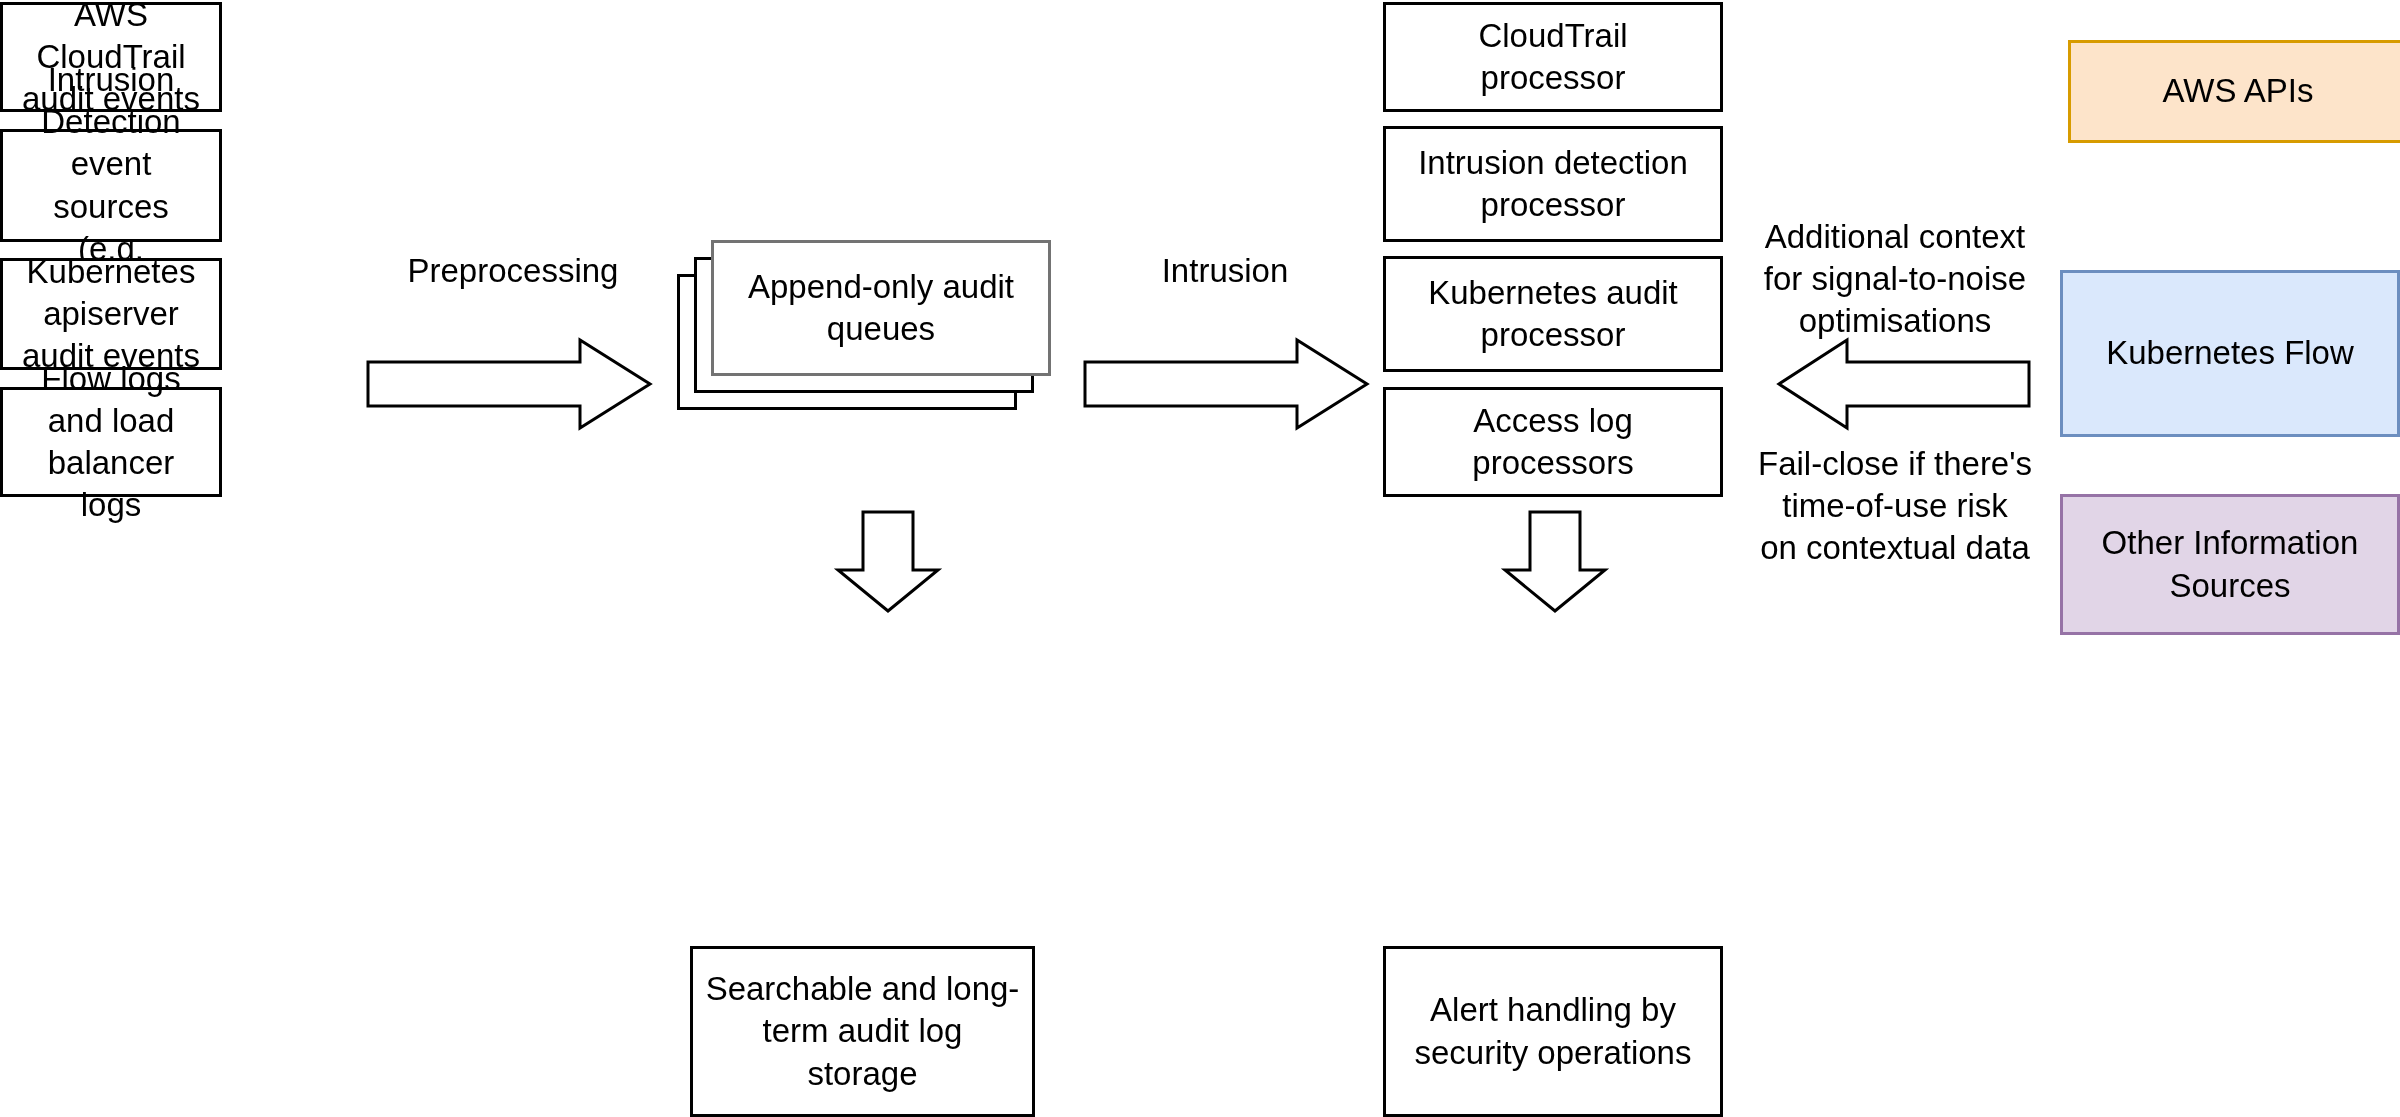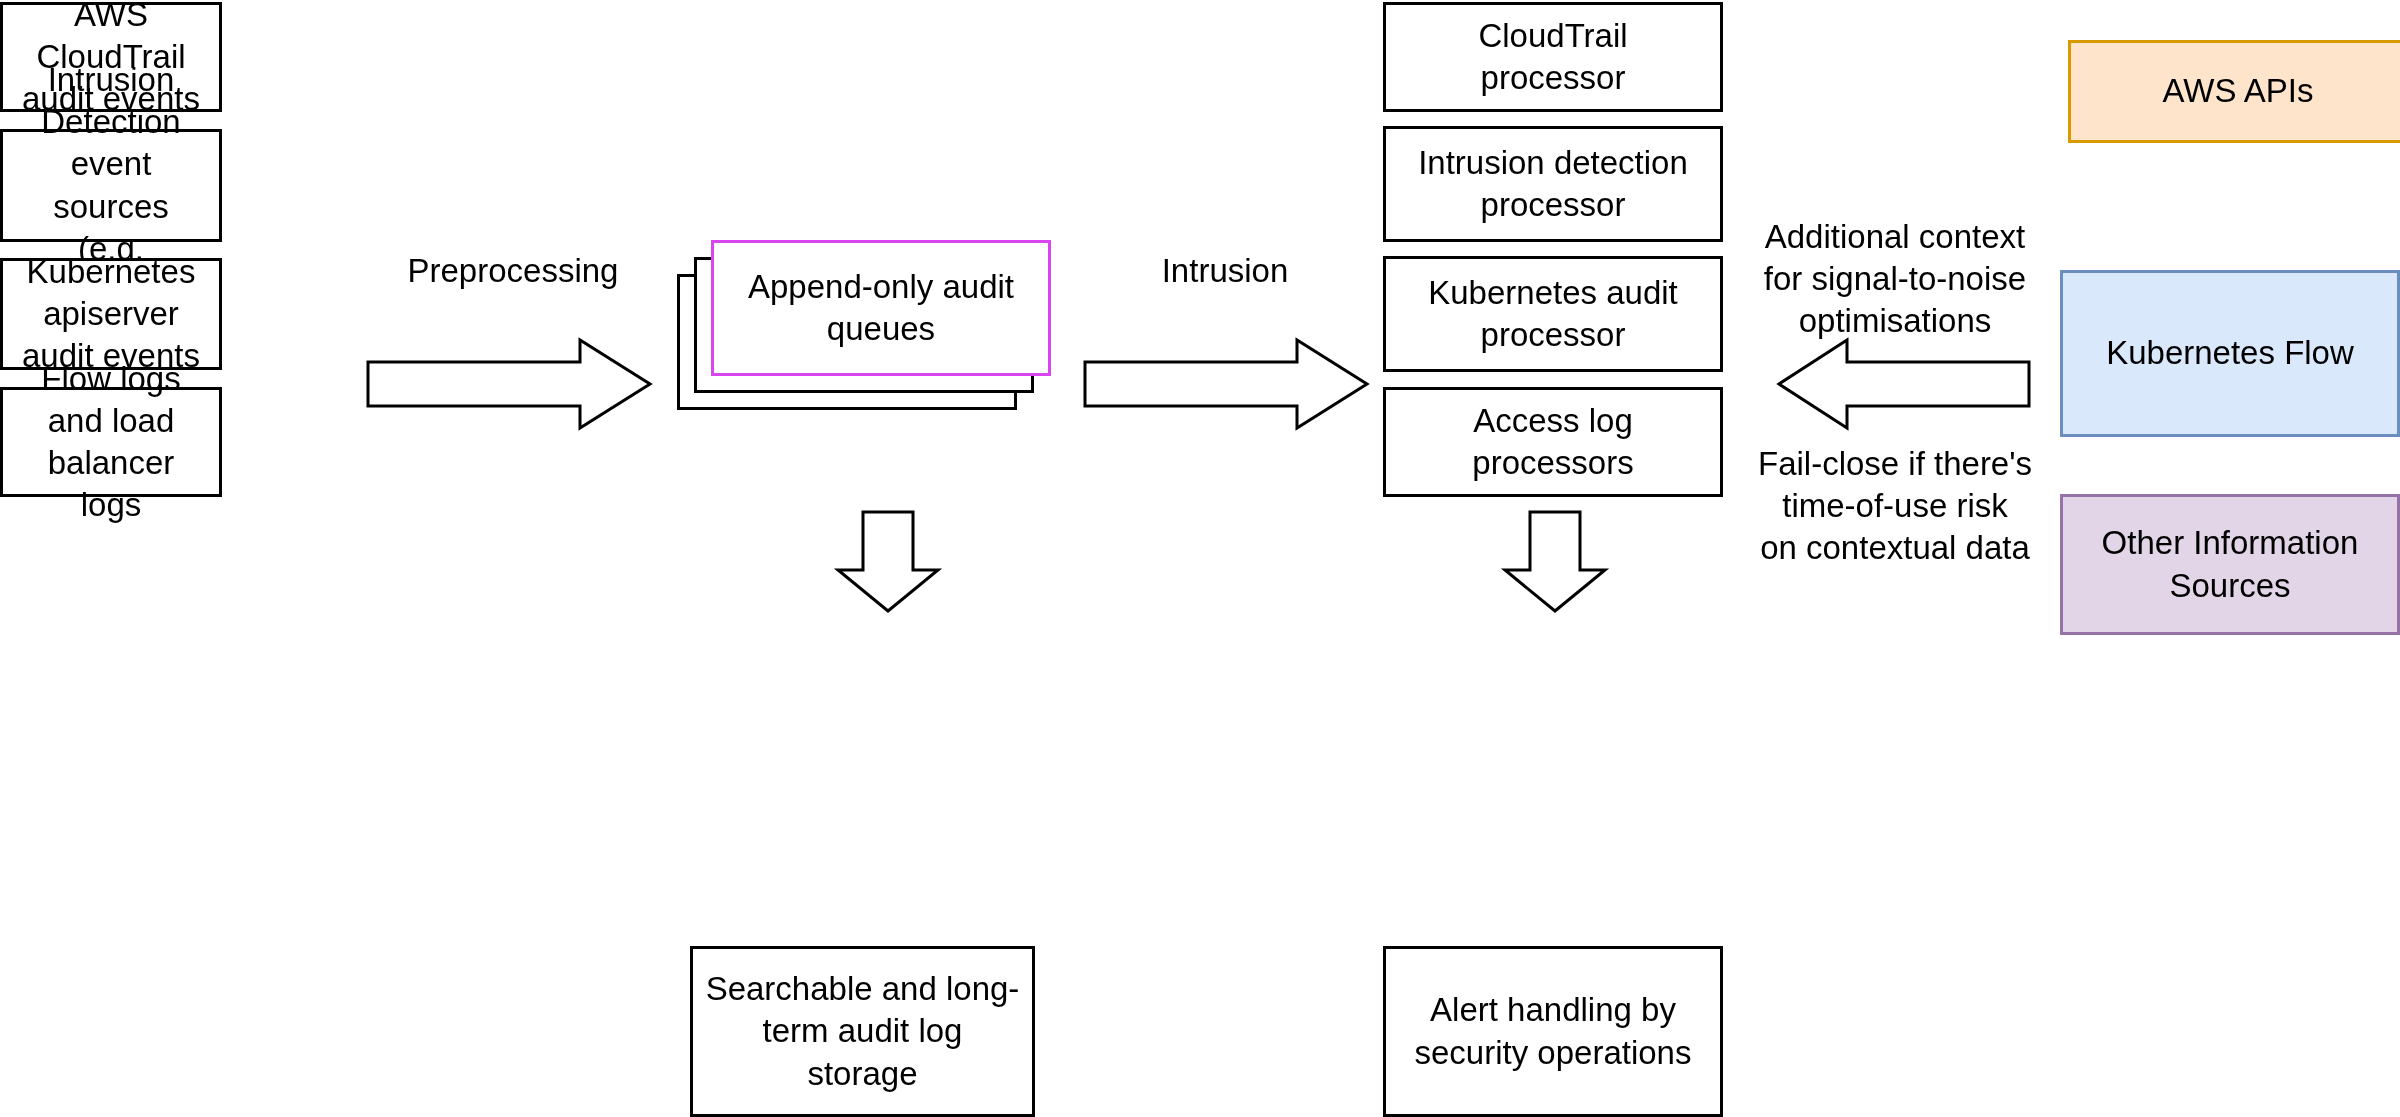--- a/index.html
+++ b/index.html
@@ -52,21 +52,21 @@
   .stack-wrap { position: absolute; }
   .stack-back {
     position: absolute;
     box-sizing: border-box;
     border: 3px solid #000000;
     background: #ffffff;
   }
   .stack-front {
     position: absolute;
     box-sizing: border-box;
-    border: 3px solid #d946ef;
+    border: 3px solid #737373;
     background: #ffffff;
     display: flex;
     align-items: center;
     justify-content: flex-end;
     text-align: center;
     font-size: 33px;
     line-height: 1.28;
   }
   .acc-orange { background: #fde4ca; border-color: #d79b00; margin-left: 8px; }
   .acc-blue   { background: #dae8fc; border-color: #6c8ebf; }

